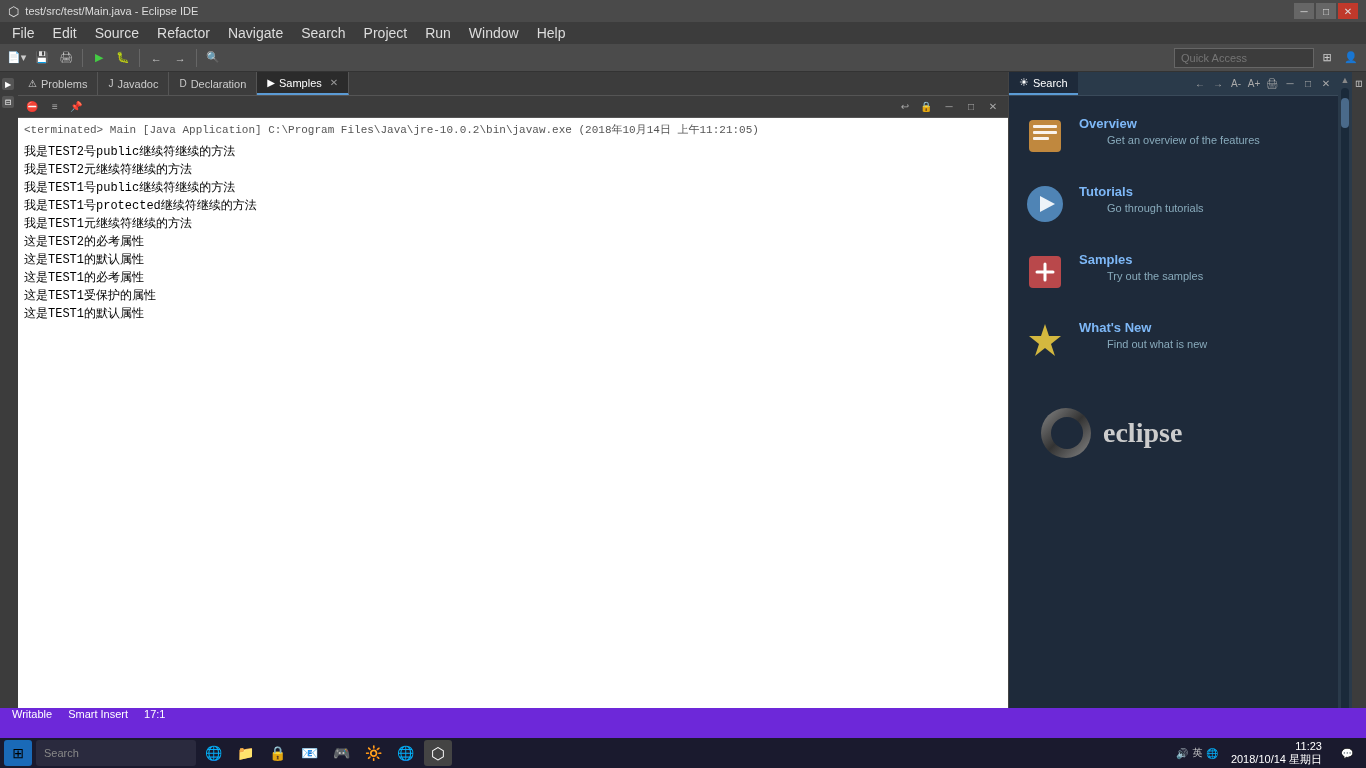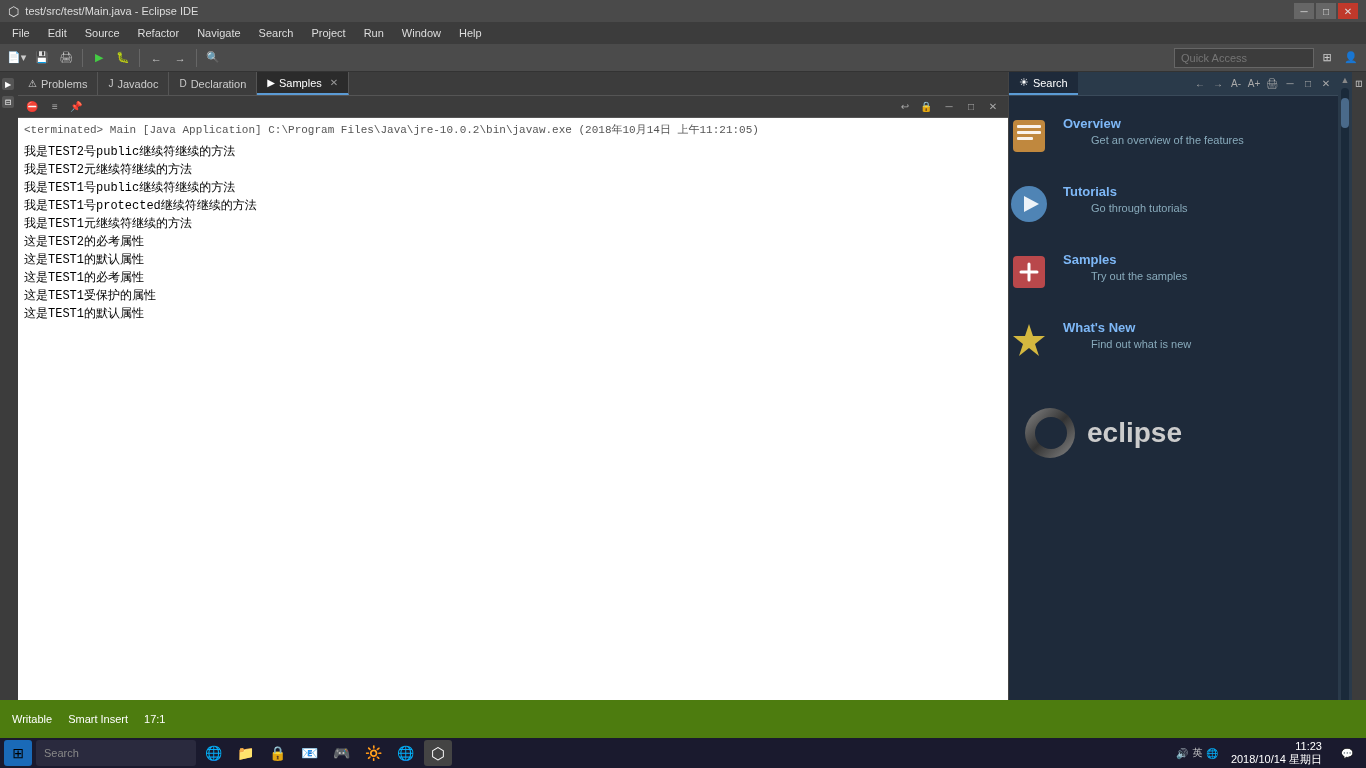--- a/index.html
+++ b/index.html
@@ -25,21 +25,21 @@
     .title-btn.close { background: #c0392b; }
 
     
     #menubar {
       background: #3c3c3c;
       height: 22px;
       display: flex;
       align-items: center;
       padding: 0 4px;
       color: #ddd;
-      font-size: 11px;
+      font-size: 14px;
       gap: 2px;
     }
     .menu-item {
       padding: 2px 8px;
       cursor: pointer;
       border-radius: 2px;
     }
 
     
     #toolbar {
@@ -182,21 +182,21 @@
       padding: 0 4px;
     }
     .welcome-ctrl-btn {
       width: 16px; height: 16px; background: transparent; border: none;
       color: #aaa; font-size: 10px; cursor: pointer;
     }
 
     #welcome-body {
       flex: 1;
       overflow-y: auto;
-      padding: 20px 0;
+      padding: 20px 16px;
     }
 
     .welcome-item {
       display: flex;
       align-items: flex-start;
       gap: 14px;
       margin-bottom: 28px;
       cursor: pointer;
     }
 
@@ -235,40 +235,39 @@
     }
     .eclipse-inner {
       width: 32px; height: 32px;
       border-radius: 50%;
       background: #1e2a3a;
       position: absolute;
       left: 10px;
     }
     .eclipse-text {
       font-size: 28px; font-weight: bold; color: #ccc;
-      font-family: Liberation Sans, sans-serif;
+      font-family: Liberation Serif, serif;
     }
 
     
     #welcome-scrollbar {
       width: 14px;
       background: #2a3a4a;
       display: flex; flex-direction: column; align-items: center;
       padding: 2px;
     }
     .scroll-arrow { color: #888; font-size: 9px; cursor: pointer; line-height: 12px; }
     .scroll-track { flex: 1; width: 8px; background: #1a2a3a; margin: 2px 0; border-radius: 4px; position: relative; }
     .scroll-thumb { width: 8px; height: 30px; background: #4a6a8a; border-radius: 4px; position: absolute; top: 10px; }
 
     
     #statusbar {
-      background: #4d7c0f;
-      height: 38px;
-      display: flex;
-      align-items: center;
+      background: #6d28d9;
+      height: 30px;
+      display: flex;
       padding: 0 8px;
       color: #fff;
       font-size: 11px;
       gap: 8px;
       position: fixed;
       bottom: 30px;
       width: 1366px;
     }
     .status-item { padding: 0 4px; white-space: nowrap; }
 

